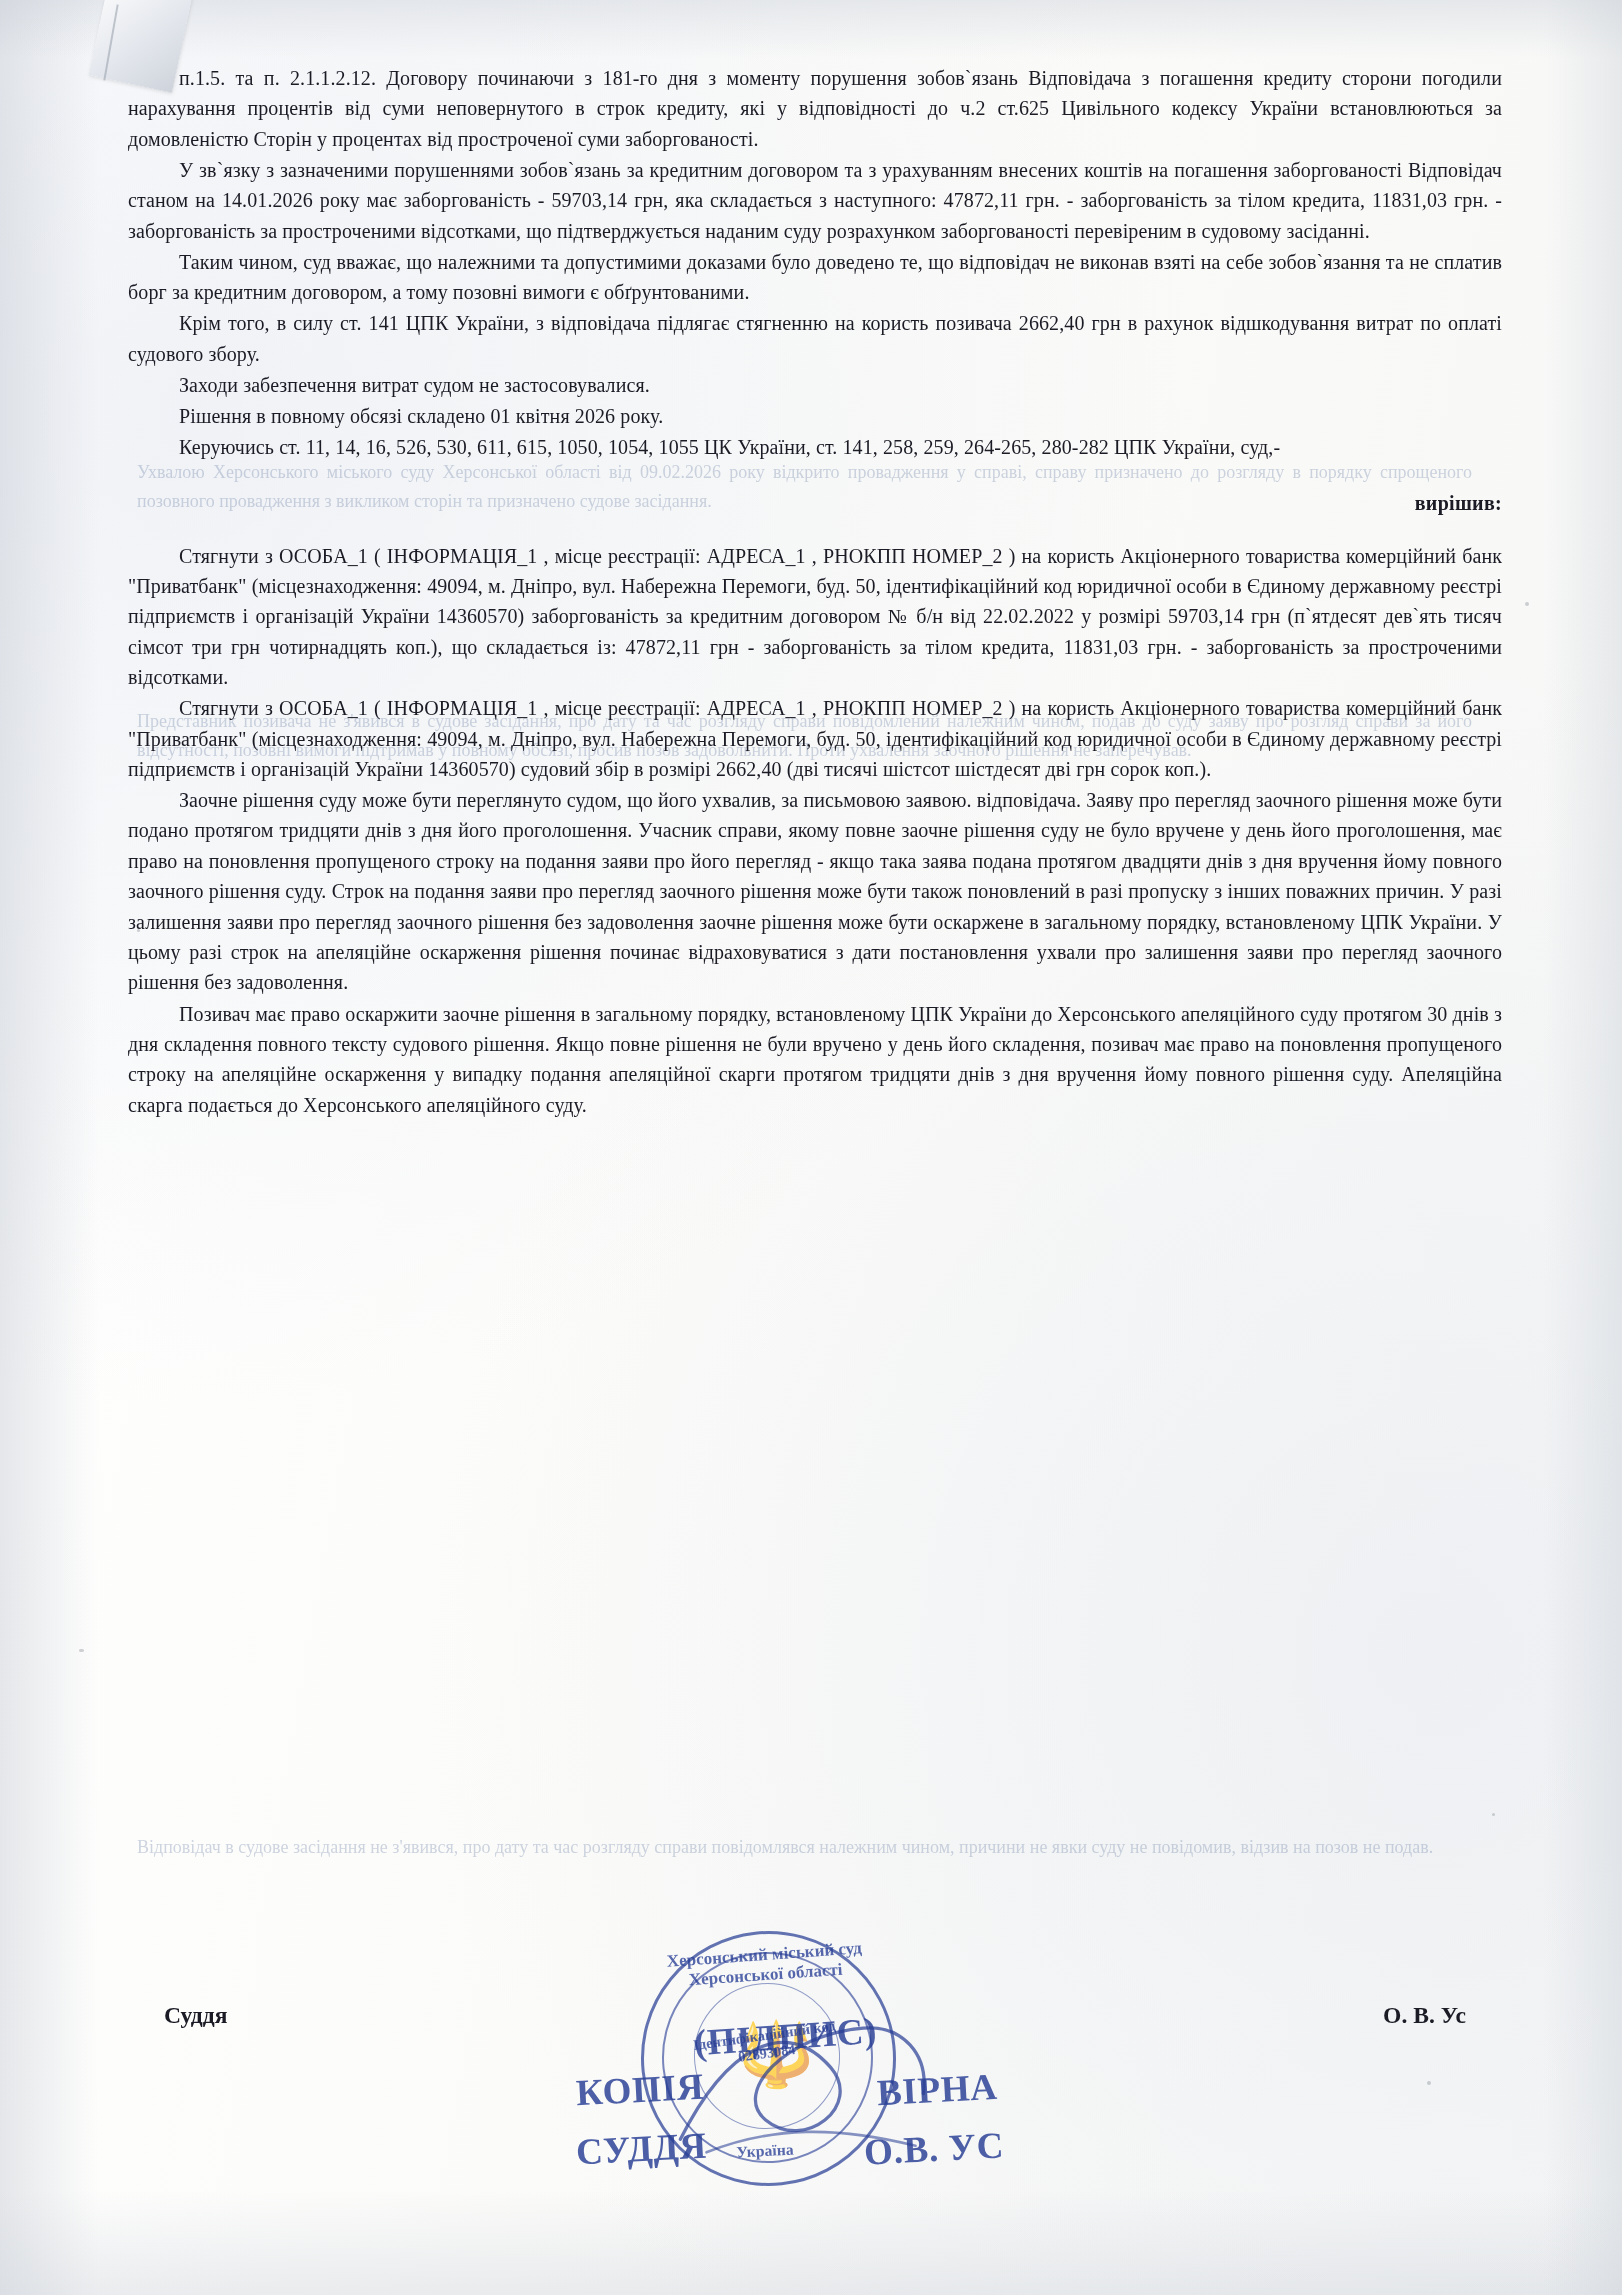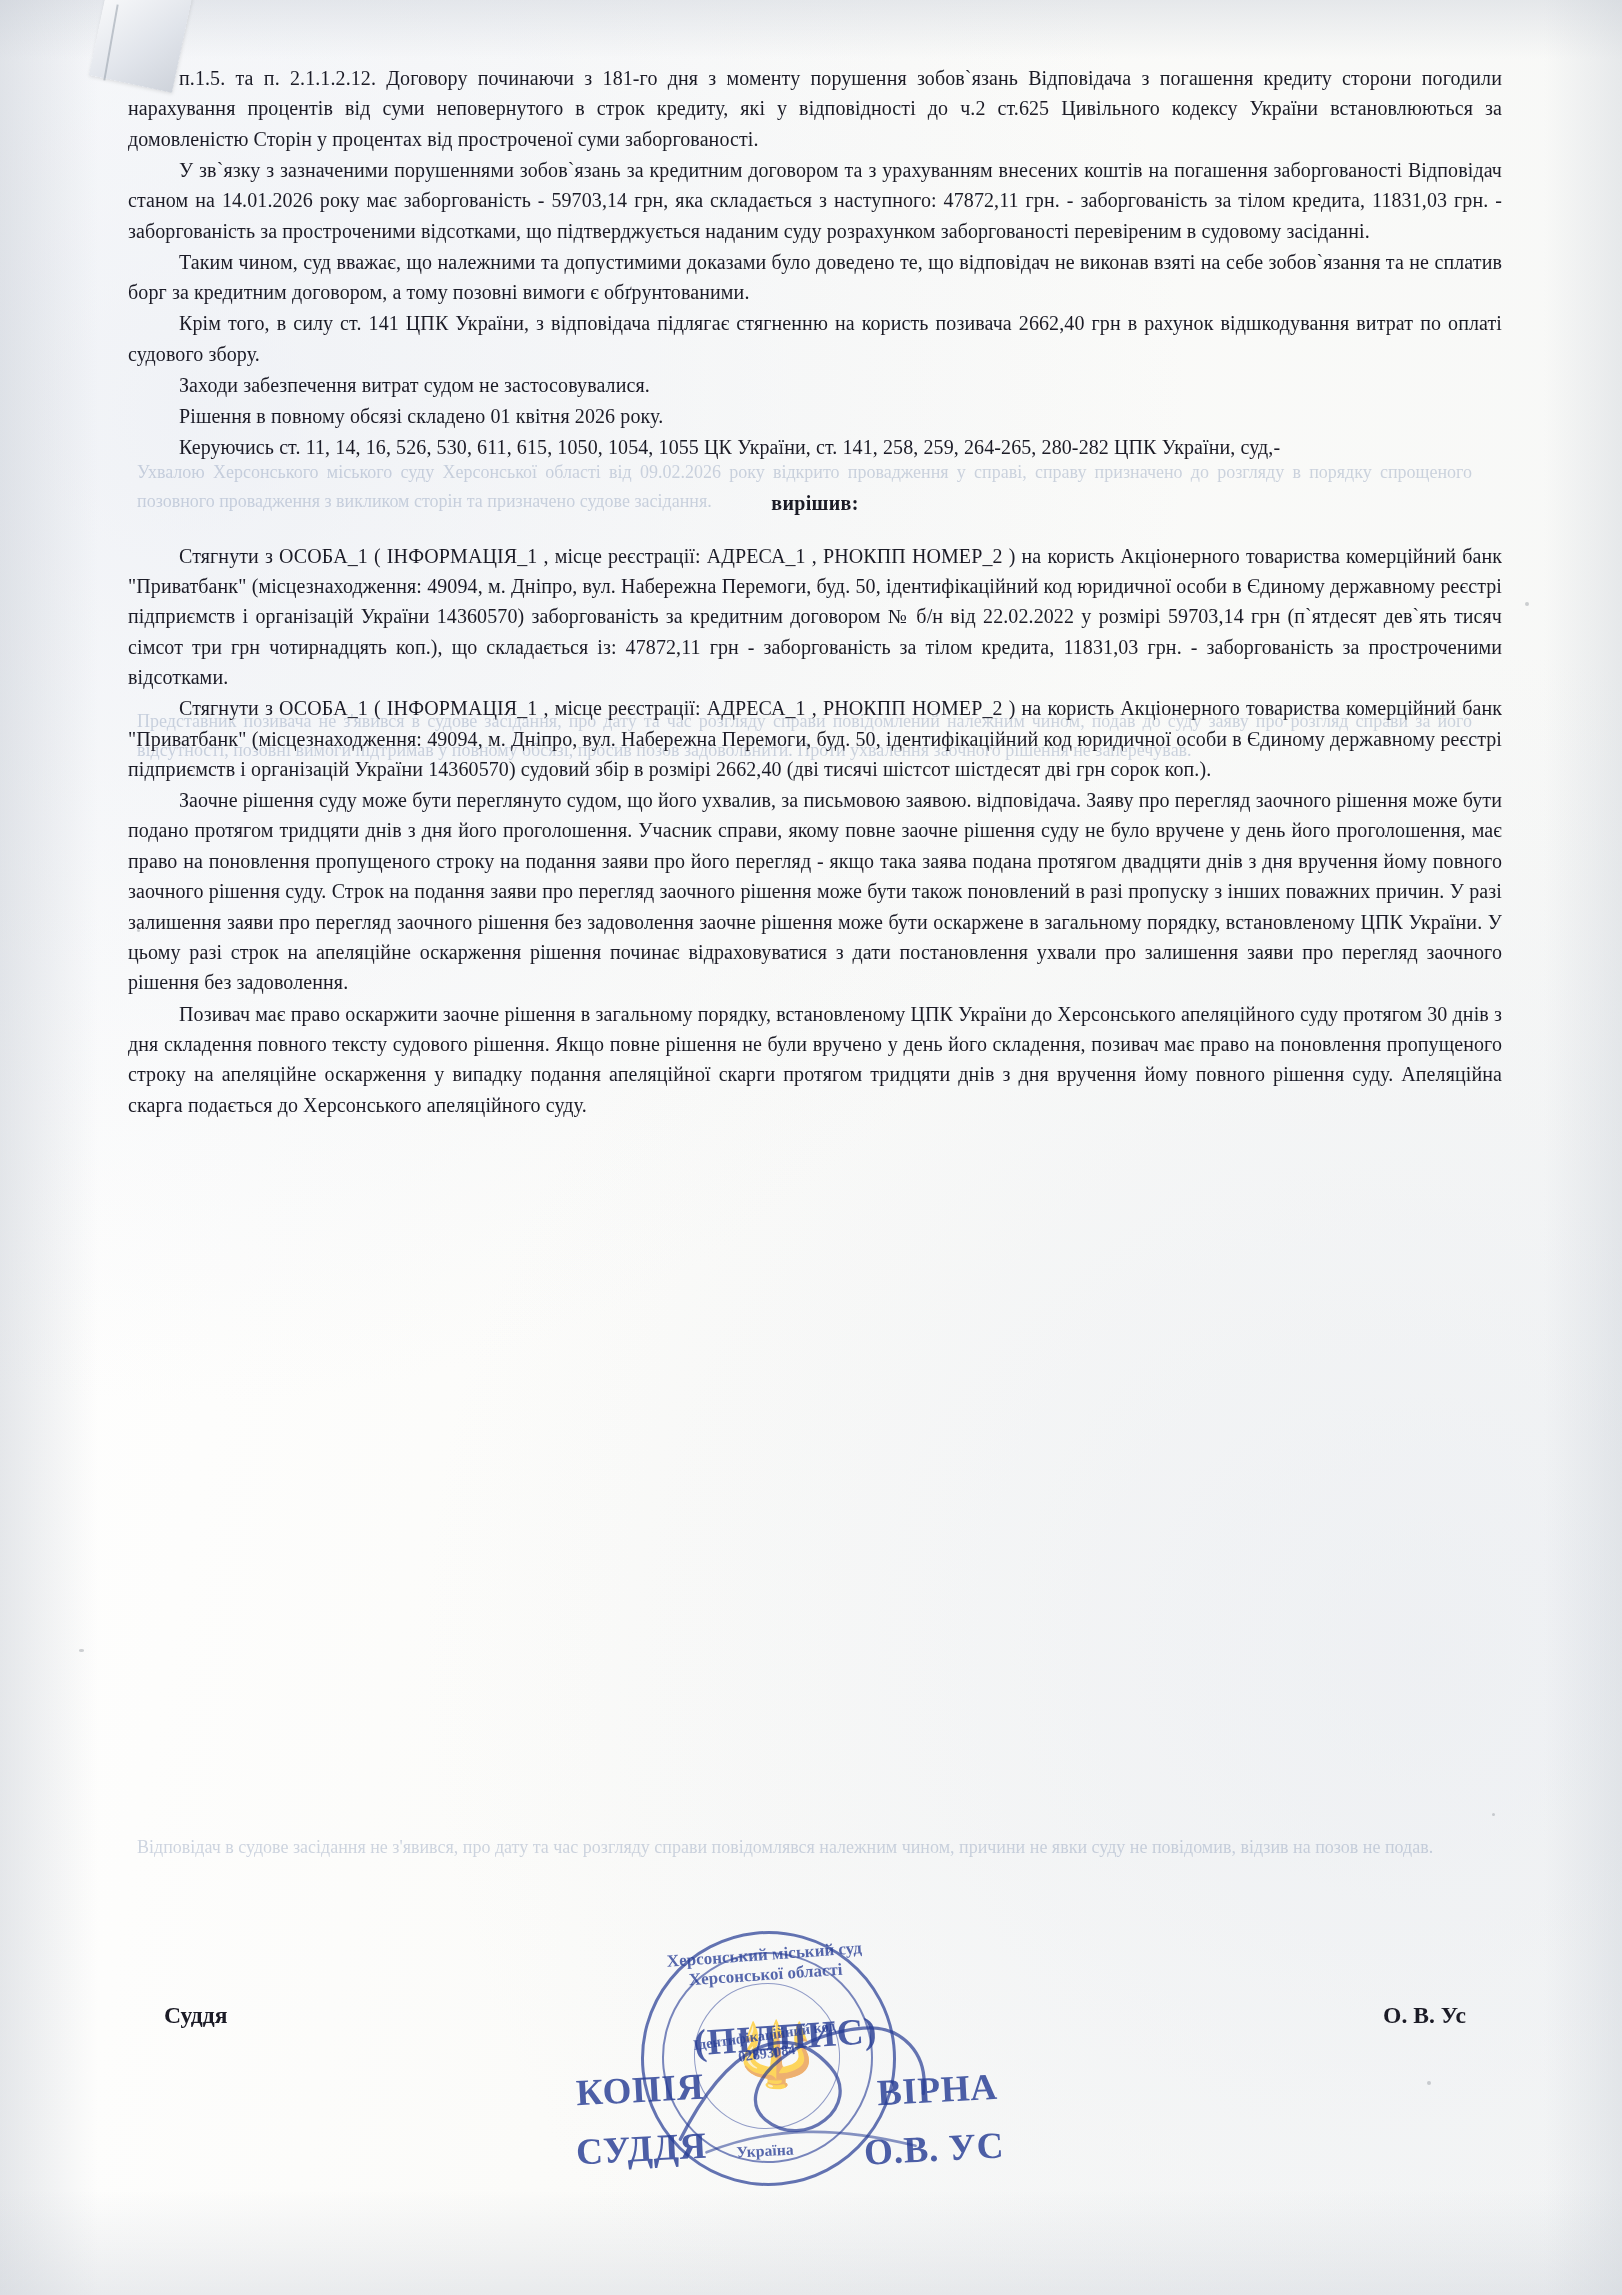--- a/index.html
+++ b/index.html
@@ -83,21 +83,21 @@
     line-height: 1.52;
     text-align: justify;
     text-justify: inter-word;
     letter-spacing: 0.1px;
   }
   p {
     margin: 0 0 0.7px 0;
     text-indent: 51px;
   }
   .verdict {
-    text-align: center;
+    text-align: right;
     font-weight: bold;
     text-indent: 0;
     margin: 26px 0 22px 0;
     letter-spacing: 0.3px;
   }
 
   
   .ghost {
     position: absolute;
     color: rgba(96,118,160,0.30);

